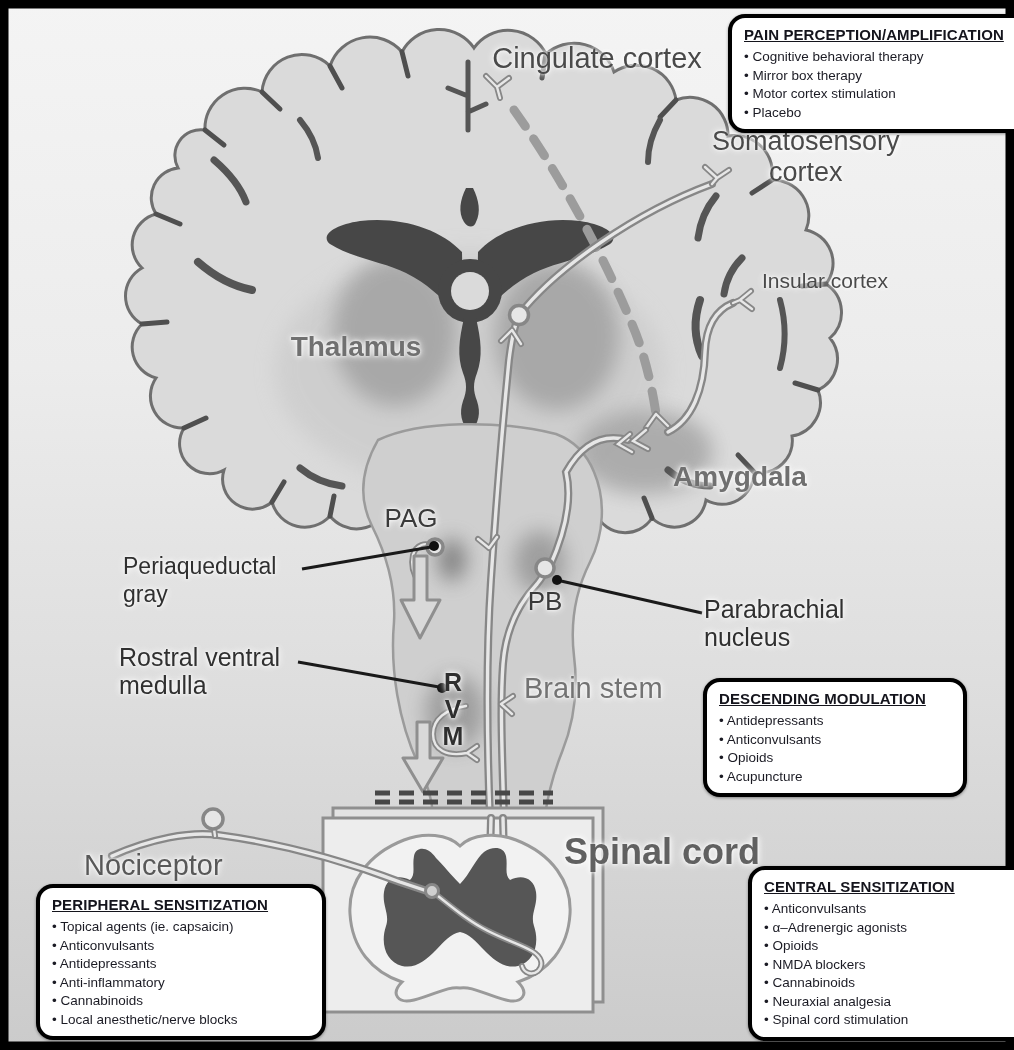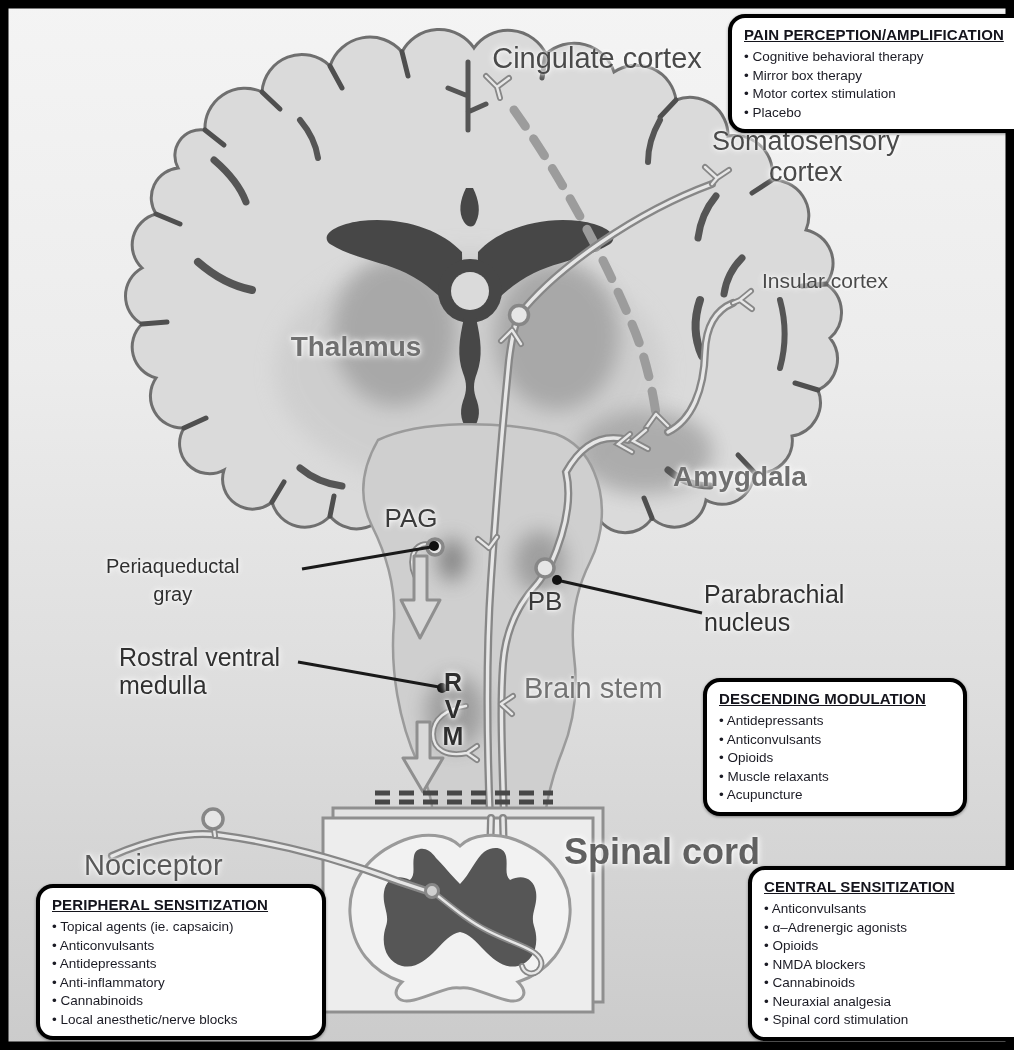--- a/index.html
+++ b/index.html
@@ -258,24 +258,24 @@
     <rect x="4" y="4" width="1006" height="1042" class="frame"></rect>
   </svg>
 
   <div class="lbl cx" style="left:597px;top:42px;font-size:29px;">Cingulate cortex</div>
   <div class="lbl" style="left:712px;top:126px;font-size:27px;line-height:31px;text-align:center;">Somatosensory
 cortex</div>
   <div class="lbl" style="left:762px;top:269px;font-size:21px;">Insular cortex</div>
   <div class="lbl cx" style="left:356px;top:331px;font-size:28px;font-weight:bold;color:#707070;">Thalamus</div>
   <div class="lbl cx" style="left:740px;top:461px;font-size:28px;font-weight:bold;color:#707070;">Amygdala</div>
   <div class="lbl cx" style="left:411px;top:503px;font-size:26px;color:#3a3a3a;">PAG</div>
-  <div class="lbl" style="left:106px;top:552px;font-size:20px;line-height:28px;color:#303030;text-align:center;">Periaqueductal
+  <div class="lbl" style="left:123px;top:552px;font-size:23px;line-height:28px;color:#303030;">Periaqueductal
 gray</div>
   <div class="lbl cx" style="left:545px;top:586px;font-size:26px;color:#3a3a3a;">PB</div>
-  <div class="lbl" style="left:704px;top:580px;font-size:25px;line-height:28px;color:#303030;">Parabrachial
+  <div class="lbl" style="left:704px;top:595px;font-size:25px;line-height:28px;color:#303030;">Parabrachial
 nucleus</div>
   <div class="lbl" style="left:119px;top:643px;font-size:25px;line-height:28px;color:#303030;">Rostral ventral
 medulla</div>
   <div class="lbl cx" style="left:453px;top:669px;font-size:25px;font-weight:bold;line-height:27px;color:#2f2f2f;">R
 V
 M</div>
   <div class="lbl" style="left:524px;top:672px;font-size:29px;font-weight:normal;color:#737373;">Brain stem</div>
   <div class="lbl" style="left:564px;top:831px;font-size:36px;font-weight:bold;color:#616161;">Spinal cord</div>
   <div class="lbl" style="left:84px;top:849px;font-size:29px;color:#585858;">Nociceptor</div>
 
@@ -288,21 +288,20 @@
         <li>Placebo</li>
       </ul>
   </div>
 
   <div class="tbox" style="left:703px;top:678px;width:234px;">
     <div class="tbox-title">DESCENDING MODULATION</div>
     <ul class="tbox-list">
         <li>Antidepressants</li>
         <li>Anticonvulsants</li>
         <li>Opioids</li>
-        <li>Muscle relaxants</li>
         <li>Acupuncture</li>
       </ul>
   </div>
 
   <div class="tbox" style="left:748px;top:866px;width:254px;">
     <div class="tbox-title">CENTRAL SENSITIZATION</div>
     <ul class="tbox-list">
         <li>Anticonvulsants</li>
         <li>α–Adrenergic agonists</li>
         <li>Opioids</li>

